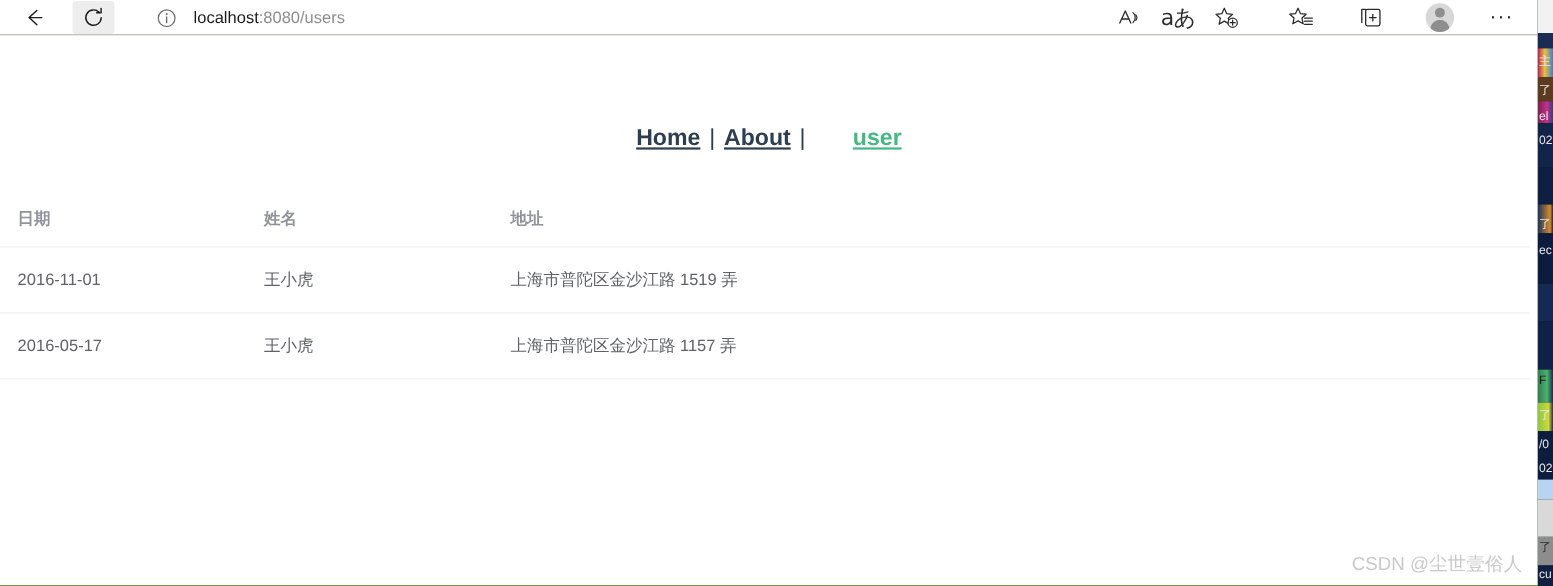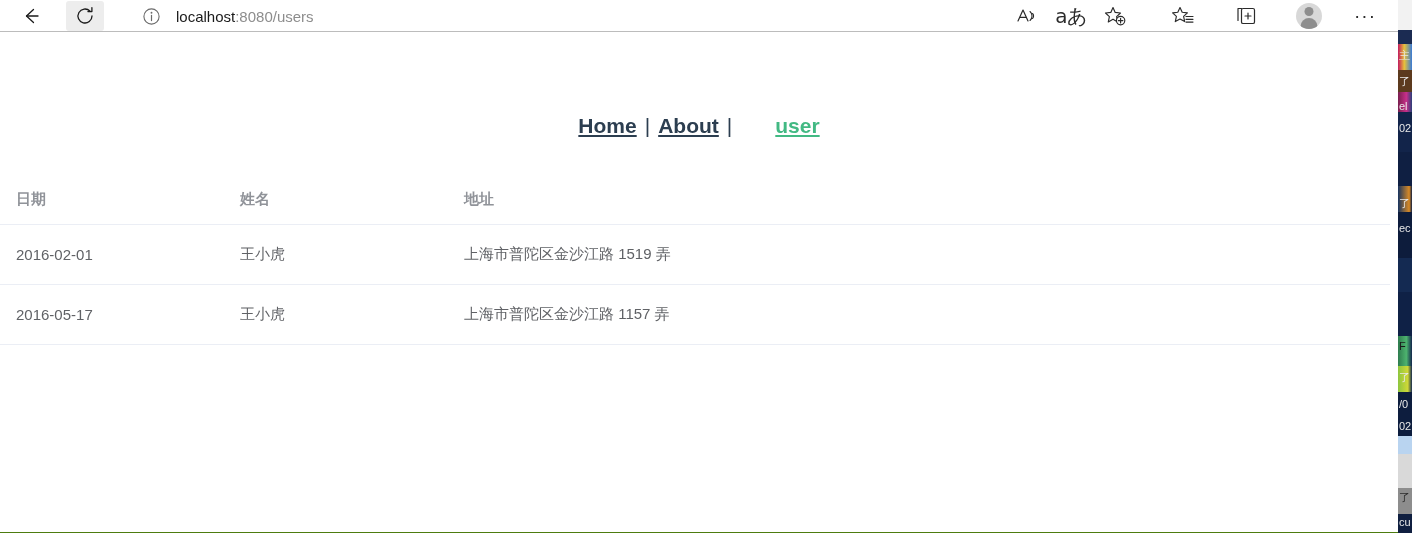--- a/index.html
+++ b/index.html
@@ -350,33 +350,34 @@
           </colgroup>
         <thead>
           <tr>
             <th>日期</th>
             <th>姓名</th>
             <th>地址</th>
           </tr>
         </thead>
         <tbody>
           <tr>
-            <td>2016-02-01</td>
+            <td>2016-11-01</td>
             <td>王小虎</td>
             <td>上海市普陀区金沙江路 1519 弄</td>
           </tr>
           <tr>
             <td>2016-05-17</td>
             <td>王小虎</td>
             <td>上海市普陀区金沙江路 1157 弄</td>
           </tr>
         </tbody>
       </table>
     </div>
 
+    <div class="watermark">CSDN @尘世壹俗人</div>
   </div>
 </div>
 
 <div class="sliver">
   <div class="sl-band sl-1"></div>
   <div class="sl-band sl-2"></div>
   <div class="sl-band sl-3"></div>
   <div class="sl-band sl-4"></div>
   <div class="sl-band sl-5"></div>
   <div class="sl-band sl-6"></div>

